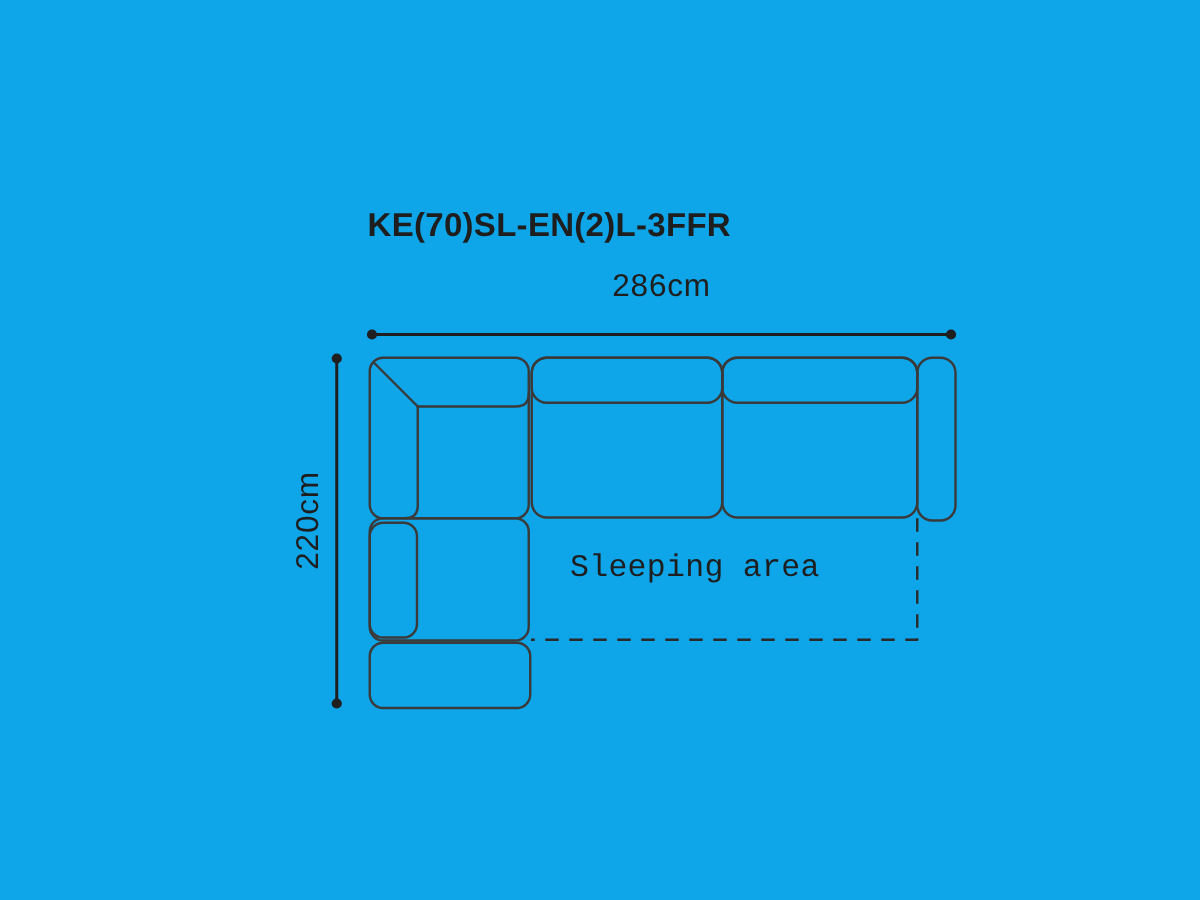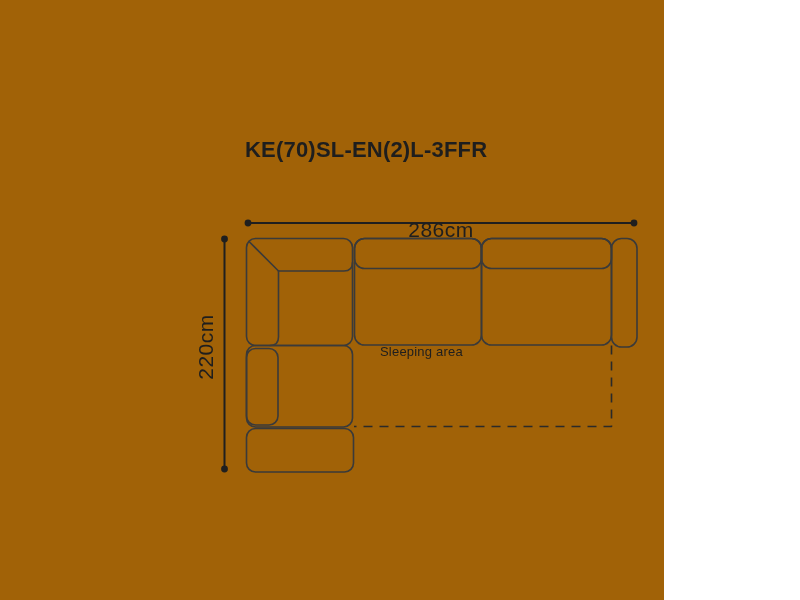--- a/index.html
+++ b/index.html
@@ -3,23 +3,23 @@
 <meta charset="utf-8">
 <style>
   html, body {
     margin: 0;
     padding: 0;
     background: #ffffff;
     font-family: "Liberation Sans", sans-serif;
   }
   .page {
     position: relative;
-    width: 664px;
+    width: 800px;
     height: 600px;
-    background: #a16207;
+    background: #0ea5e9;
     overflow: hidden;
   }
   .lineart {
     position: absolute;
     left: 0;
     top: 0;
   }
   .label {
     position: absolute;
     color: #1e1e1e;
@@ -32,35 +32,35 @@
     font-weight: 700;
     letter-spacing: 0.2px;
     line-height: 22px;
   }
   .width-label {
     left: 441px;
     top: 191px;
     transform: translate(-50%, -50%);
     font-size: 21px;
     letter-spacing: 0.5px;
-    margin-top: 39px;
   }
   .height-label {
     left: 206px;
     top: 347px;
     transform: translate(-50%, -50%) rotate(-90deg);
     font-size: 21px;
     letter-spacing: 0.5px;
   }
   .sleeping-label {
     left: 380px;
-    top: 340px;
-    font-size: 13px;
+    top: 368px;
+    font-size: 21px;
     line-height: 24px;
     letter-spacing: 0.2px;
+    font-family: Liberation Mono, monospace;
   }
 </style>
 </head>
 <body>
 
 <div class="page">
 
   <svg class="lineart" width="800" height="600" viewBox="0 0 800 600" fill="none" stroke-linecap="round" stroke-linejoin="round">
 
     <g stroke="#1f1f1f" stroke-width="2">

